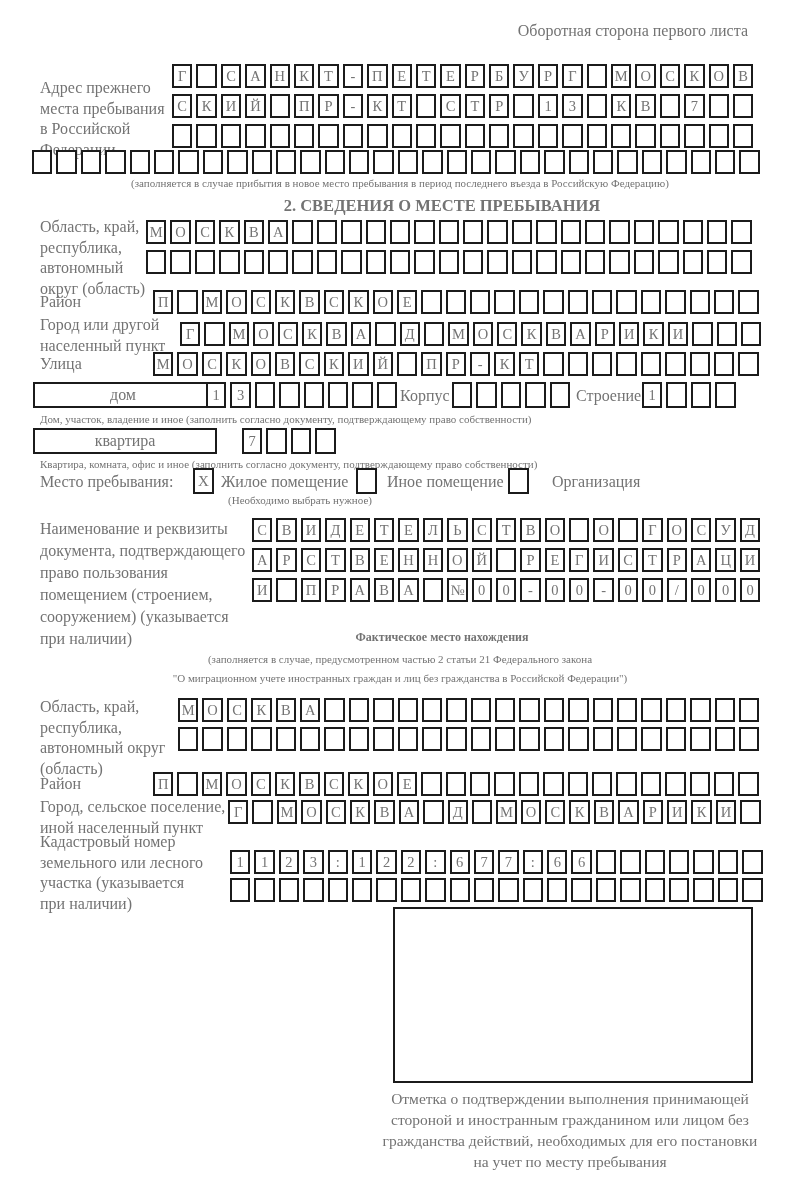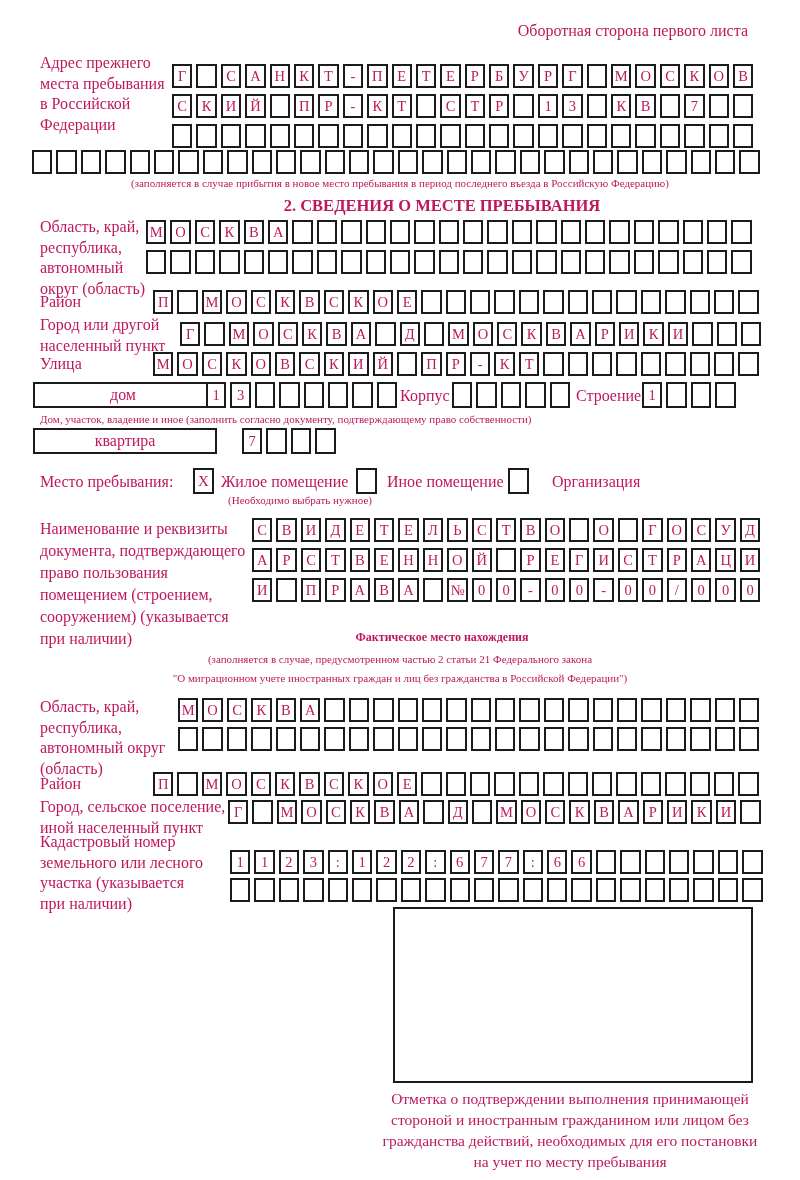--- a/index.html
+++ b/index.html
@@ -1,18 +1,18 @@
 <!DOCTYPE html>
 <html><head>
 <meta charset="utf-8">
 <style>
   html,body{margin:0;padding:0;background:#fff;}
   .page{
     position:relative;width:800px;height:1180px;background:#ffffff;
-    font-family:"Liberation Serif","DejaVu Serif",serif;color:#be185d;overflow:hidden;
+    font-family:"Liberation Serif","DejaVu Serif",serif;color:#737373;overflow:hidden;
   }
   .abs{position:absolute;}
   .label{position:absolute;font-size:16px;line-height:20.5px;}
   .label.lh22{line-height:22px;}
   .note{position:absolute;font-size:11px;}
   .centered{left:0;width:800px;text-align:center;}
   .heading{position:absolute;font-weight:bold;font-size:16.5px;padding-left:42px;}
   .boxrow{position:absolute;display:flex;gap:4px;}
   .cell{
     flex:0 0 20.4px;width:20.4px;height:24px;box-sizing:border-box;
@@ -32,21 +32,21 @@
   .stampbox{position:absolute;box-sizing:border-box;border:2px solid #1b1b1b;background:#fff;}
   .caption{position:absolute;font-size:15.5px;line-height:21px;text-align:center;}
 </style>
 </head>
 <body>
 
 <div class="page">
 
   <div class="abs" style="top:22px;right:52px;font-size:16px;">Оборотная сторона первого листа</div>
 
-  <div class="label" style="left:40px;top:53px;">
+  <div class="label" style="left:40px;top:78px;">
     <div>Адрес прежнего</div>
     <div>места пребывания</div>
     <div>в Российской</div>
     <div>Федерации</div>
   </div>
   <div class="boxrow" style="left:172px;top:64px;">
       <div class="cell">Г</div>
       <div class="cell"></div>
       <div class="cell">С</div>
       <div class="cell">А</div>
@@ -337,20 +337,21 @@
     </div>
   <div class="note" style="left:40px;top:413px;">Дом, участок, владение и иное (заполнить согласно документу, подтверждающему право собственности)</div>
 
   <div class="widebox" style="left:33px;top:428px;width:184px;height:26px;">квартира</div>
   <div class="boxrow tall" style="left:242px;top:428px;">
       <div class="cell">7</div>
       <div class="cell"></div>
       <div class="cell"></div>
       <div class="cell"></div>
     </div>
+  <div class="note" style="left:40px;top:458px;">Квартира, комната, офис и иное (заполнить согласно документу, подтверждающему право собственности)</div>
 
   <div class="label" style="left:40px;top:472px;">Место пребывания:</div>
   <div class="checkbox" style="left:193px;top:468px;">X</div>
   <div class="label" style="left:221px;top:472px;">Жилое помещение</div>
   <div class="checkbox" style="left:356px;top:468px;"></div>
   <div class="label" style="left:387px;top:472px;">Иное помещение</div>
   <div class="checkbox" style="left:508px;top:468px;"></div>
   <div class="label" style="left:552px;top:472px;">Организация</div>
   <div class="note" style="left:100px;top:494px;width:400px;text-align:center;">(Необходимо выбрать нужное)</div>
 

